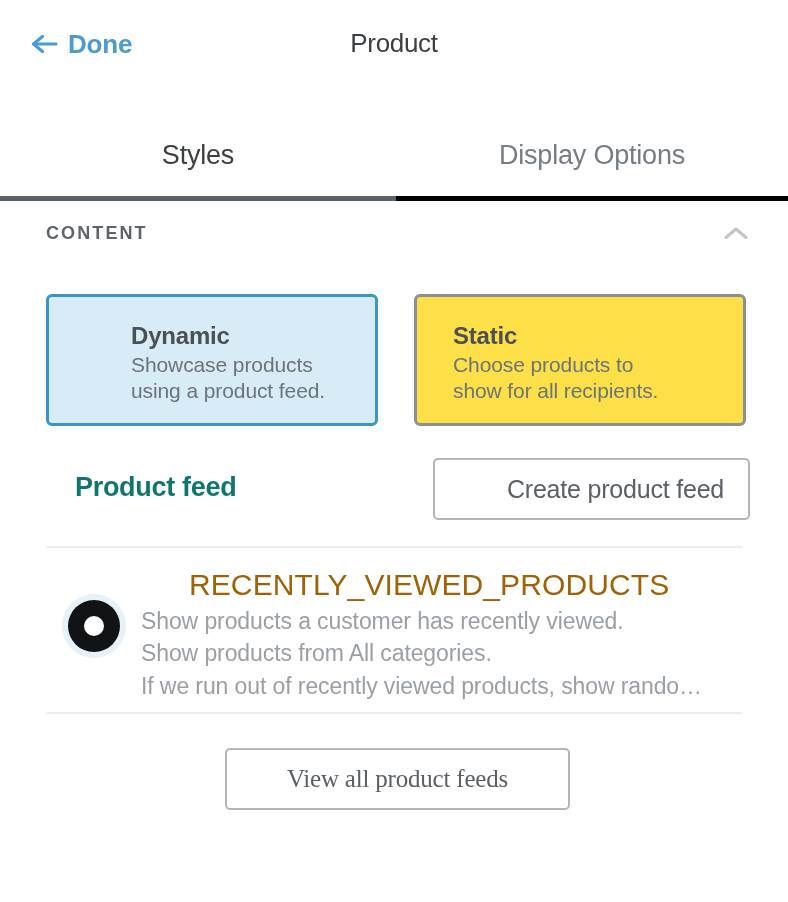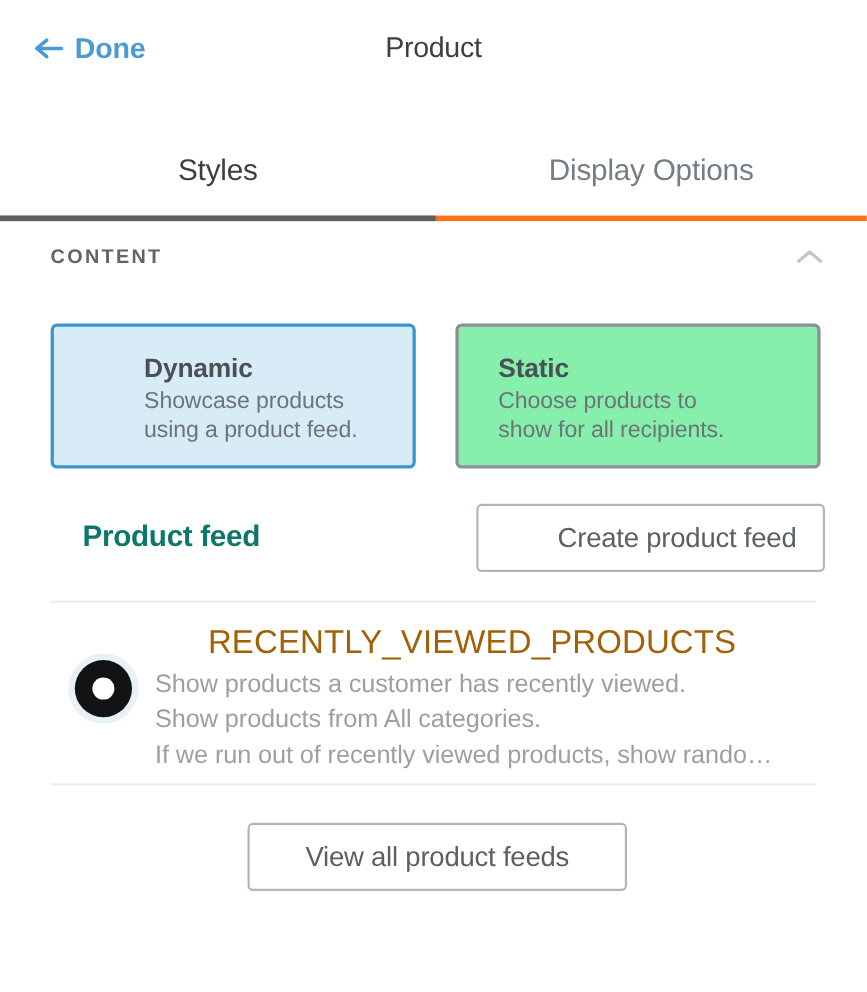--- a/index.html
+++ b/index.html
@@ -60,21 +60,21 @@
     color: #3c4043;
     font-weight: normal;
     letter-spacing: -0.3px;
   }
 
   
   .tabs {
     position: relative;
     height: 99px;
     background: #ffffff;
-    border-bottom: 5px solid #f97316;
+    border-bottom: 5px solid #000000;
     box-sizing: border-box;
     padding-left: 20px;
   }
   .tab {
     position: absolute;
     top: 38px;
     font-size: 27px;
     color: #3c4043;
     letter-spacing: -0.2px;
     cursor: pointer;
@@ -129,21 +129,21 @@
     margin: 25px 0 0 0;
     height: 134px;
   }
   .card {
     position: absolute;
     top: 0;
     width: 332px;
     height: 132px;
     box-sizing: border-box;
     border-radius: 6px;
-    background: #86efac;
+    background: #fde047;
     border: 3px solid #8b9096;
     cursor: pointer;
     user-select: none;
   }
   .card.selected {
     background: #d8ecf8;
     border-color: #3a95cf;
   }
   .card-dynamic { left: 46px; padding-left: 46px; }
   .card-static  { left: 414px; }
@@ -274,20 +274,21 @@
   .footer {
     position: relative;
     height: 120px;
   }
   .btn-viewall {
     position: absolute;
     left: 225px;
     top: 34px;
     width: 345px;
     height: 62px;
+    font-family: Liberation Serif, serif;
   }
 </style>
 </head>
 <body>
 
 <div class="panel">
 
   <div class="header">
     <div class="back-link">
       <span class="back-arrow">

